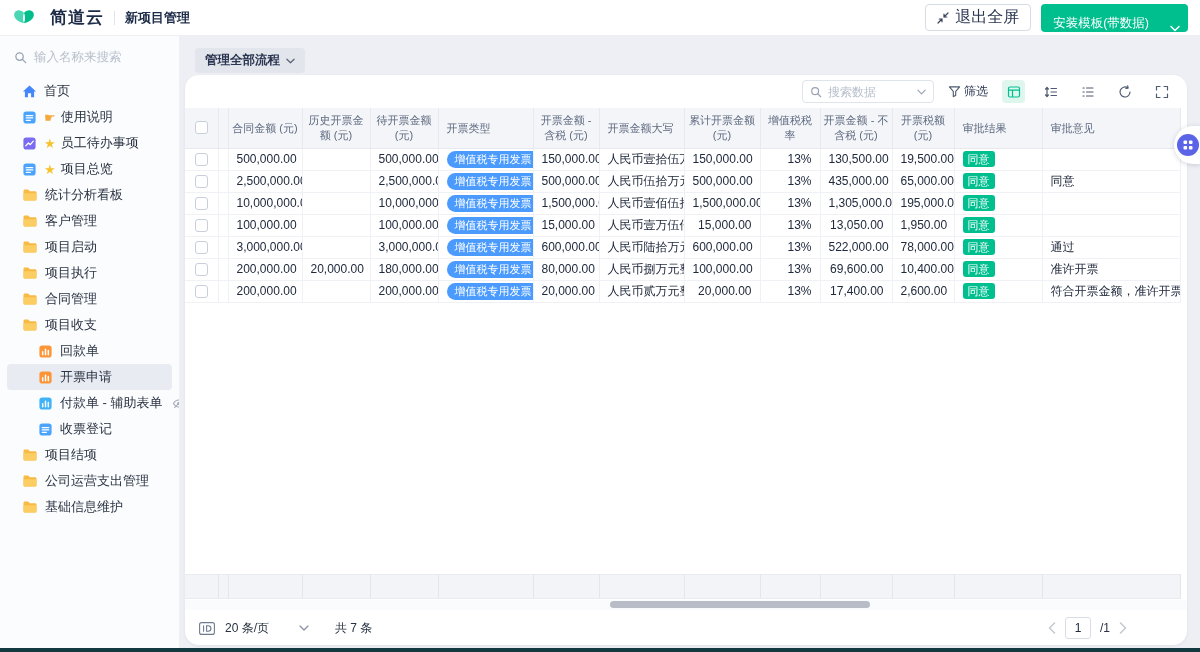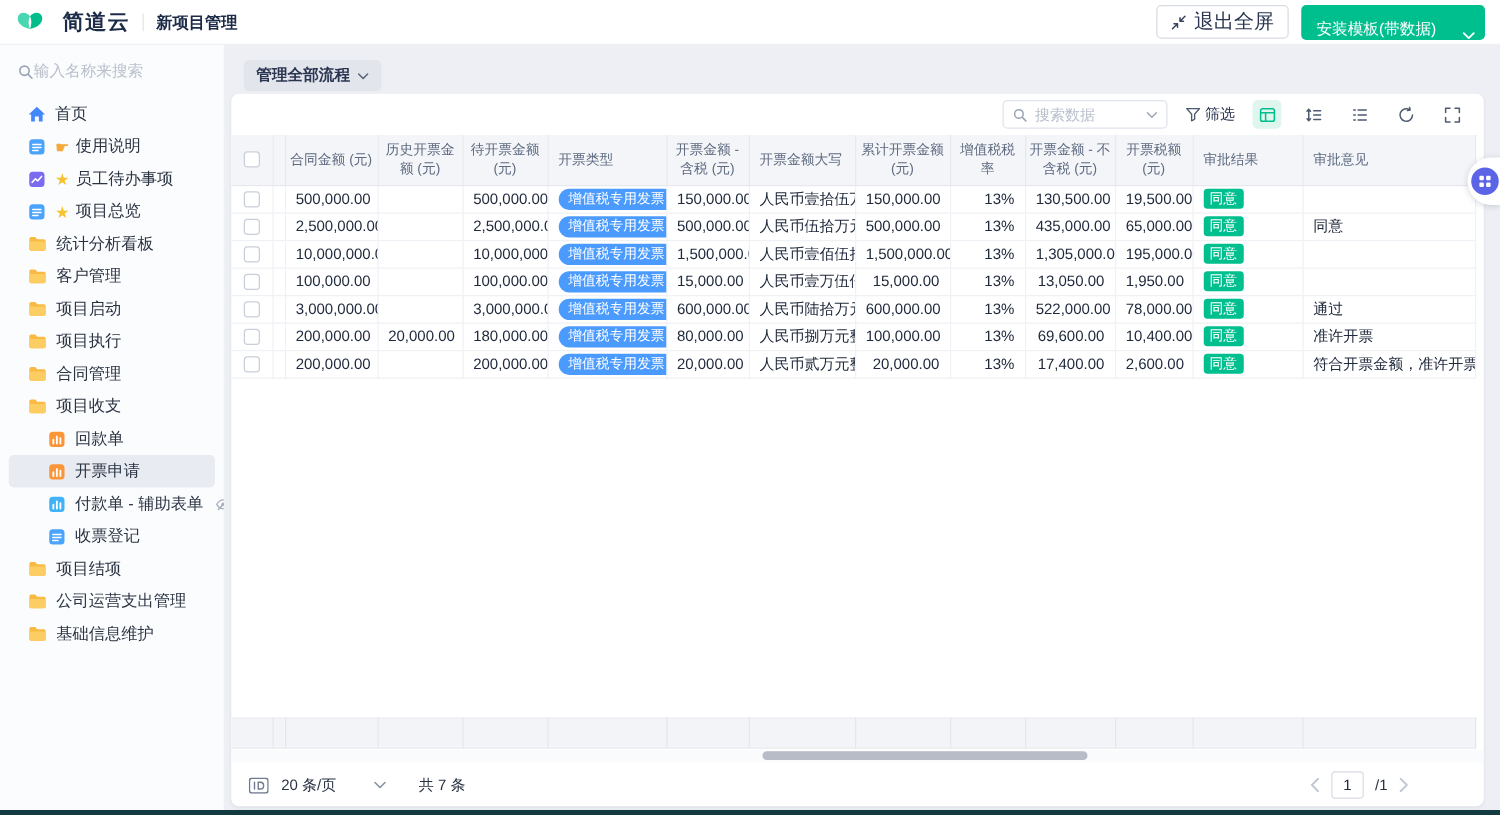--- a/index.html
+++ b/index.html
@@ -20,21 +20,21 @@
     font-family:inherit}
   .btn-split{display:flex;align-items:flex-end;height:28px;background:var(--brand-green,#00bf8f);
     border-radius:4px;overflow:hidden;cursor:pointer}
   .btn-split-main{display:flex;align-items:center;padding:0 12px;color:#fff;font-size:12.5px}
   .btn-split-sep{width:1px;background:rgba(255,255,255,.4)}
   .btn-split-caret{display:flex;align-items:center;padding:0 8px}
 
   
   .sidebar{position:absolute;top:36px;left:0;width:180px;bottom:4px;background:#fbfcfe;
     border-right:1px solid #eef0f4;overflow:hidden;z-index:5}
-  .sb-search{display:flex;align-items:center;height:26px;margin:8px 8px 4px 8px;padding:0 6px}
+  .sb-search{display:flex;align-items:center;gap:7px;height:26px;margin:8px 8px 4px 8px;padding:0 6px}
   .sb-search input{border:none;outline:none;background:transparent;font-size:12.5px;width:130px;
     color:#3a4459;font-family:inherit}
   .sb-search input::placeholder{color:#b9c0cc}
   .sb-nav{padding-top:4px}
   .sb-item{display:flex;align-items:center;gap:7px;height:26px;padding-left:15px;margin:0 7px;
     border-radius:4px;cursor:pointer;white-space:nowrap}
   .sb-item.indent{padding-left:31px}
   .sb-item.selected{background:#e8ebf1}
   .sb-ic{display:flex;align-items:center;flex:0 0 auto}
   .sb-prefix{font-size:13px;line-height:1;margin-right:-2px}
@@ -42,21 +42,21 @@
   .sb-prefix.point{color:#f5a93c}
   .sb-label{font-size:13px;color:#2a3342}
   .sb-eye{display:flex;align-items:center;margin-left:2px}
 
   
   .main{position:absolute;top:36px;left:180px;right:0;bottom:4px;background:#edeff4}
   .process-pill{position:absolute;left:15px;top:12px;display:flex;align-items:center;gap:6px;
     height:25px;padding:0 10px;background:#e2e5ec;border-radius:4px;font-size:12.5px;
     font-weight:bold;color:#2a3550;cursor:pointer}
   .card{position:absolute;left:5px;top:39px;width:1002px;height:570px;background:#fff;
-    border-radius:6px;box-shadow:0 1px 3px rgba(30,40,70,.07);display:flex;flex-direction:column;
+    border-radius:14px;box-shadow:0 1px 3px rgba(30,40,70,.07);display:flex;flex-direction:column;
     overflow:hidden}
 
   
   .toolbar{height:33px;display:flex;align-items:center;justify-content:flex-end;gap:14px;
     padding:0 14px}
   .search-box{display:flex;align-items:center;gap:6px;width:132px;height:23px;
     border:1px solid #dfe3ea;border-radius:4px;padding:0 7px;background:#fff}
   .search-box input{border:none;outline:none;width:80px;font-size:12px;color:#3a4459;
     background:transparent;font-family:inherit}
   .search-box input::placeholder{color:#b9c0cc}

